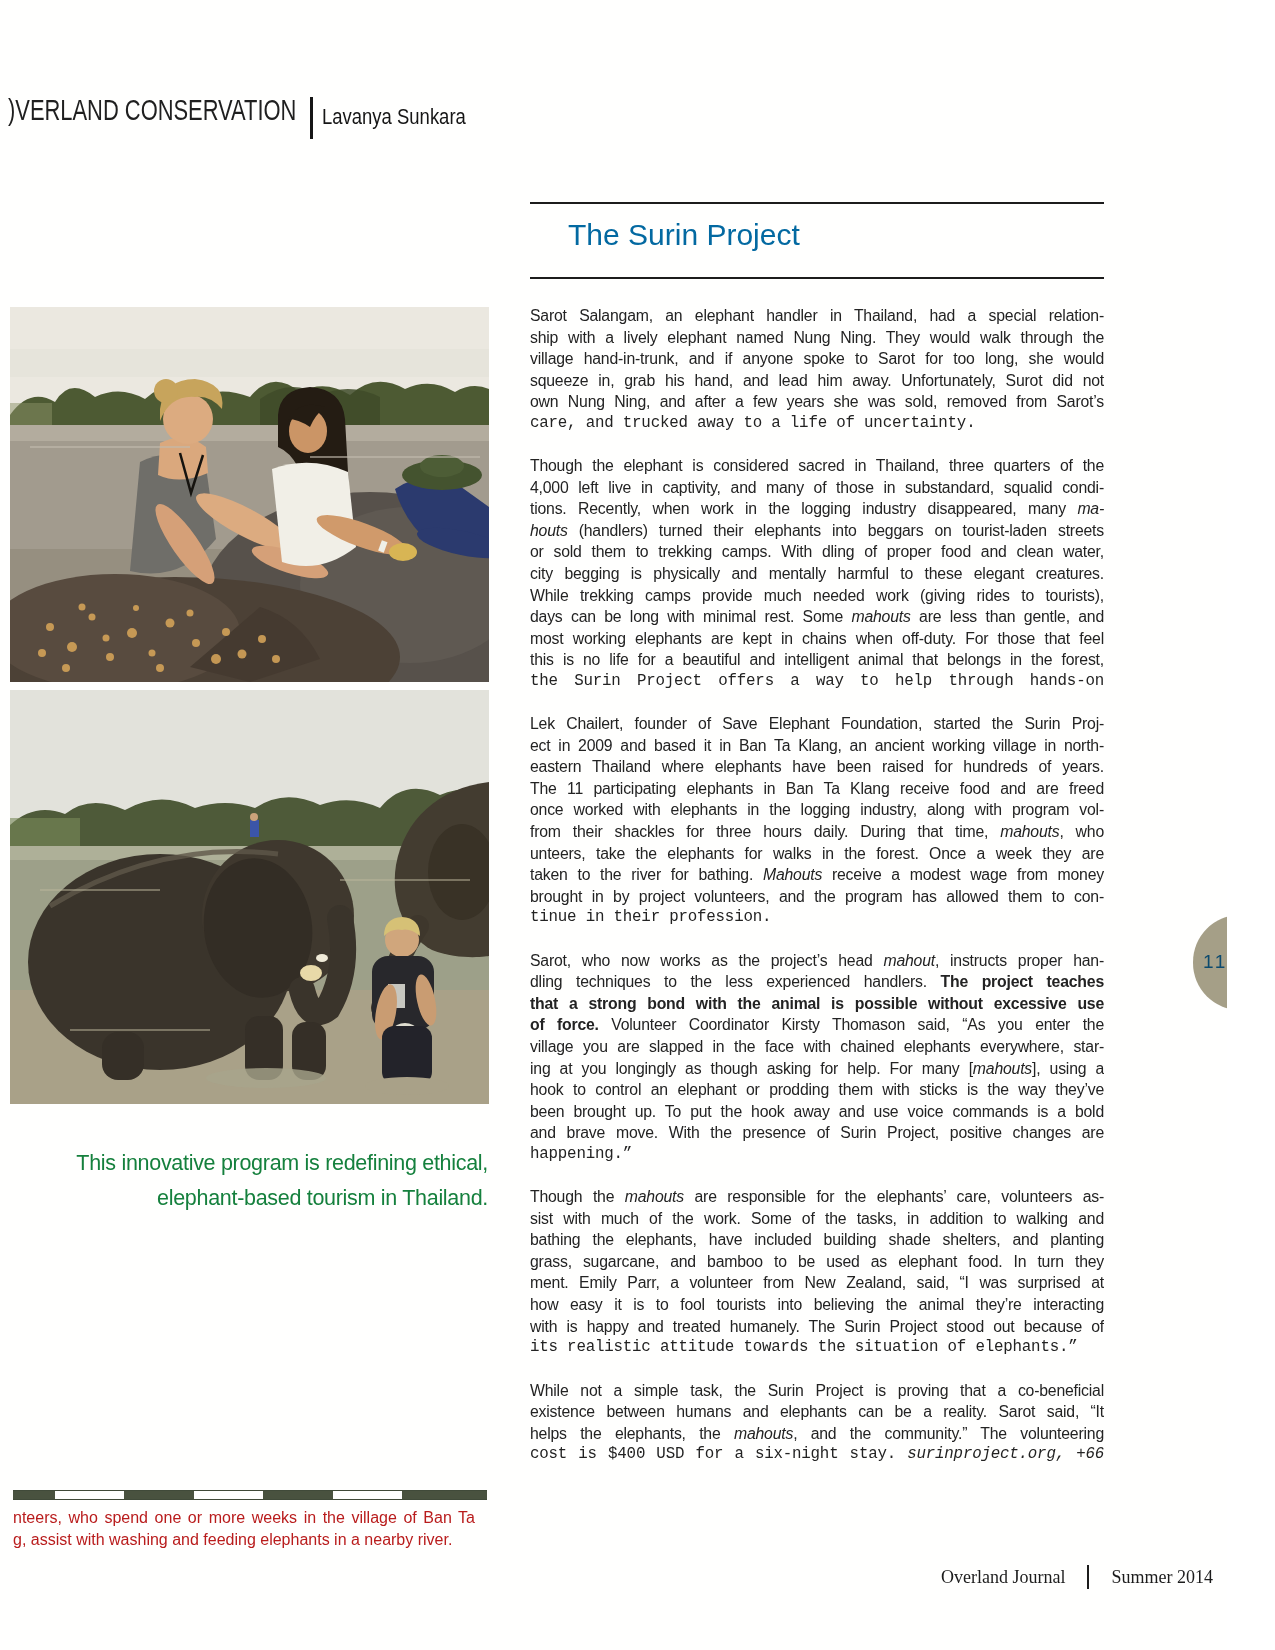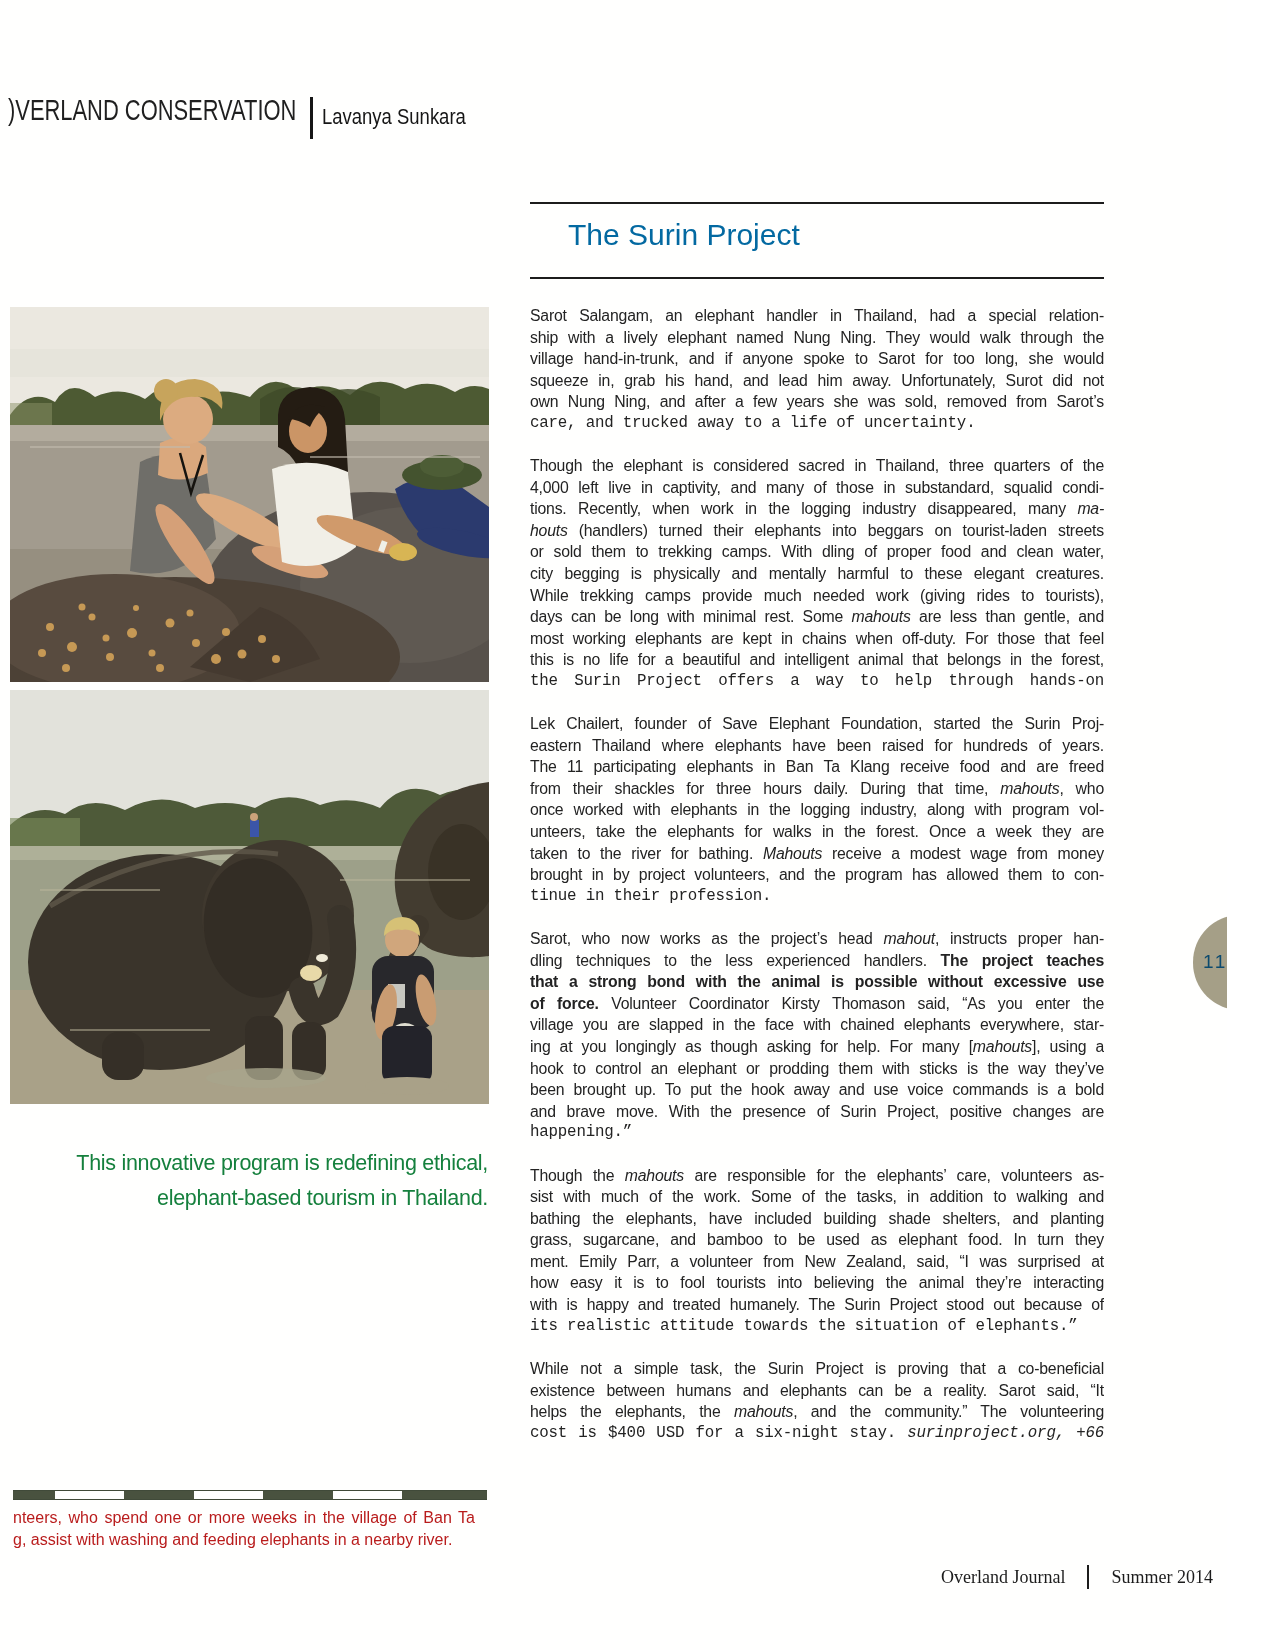--- a/index.html
+++ b/index.html
@@ -90,24 +90,25 @@
         <div class="tline">or sold them to trekking camps. With dling of proper food and clean water,</div>
         <div class="tline">city begging is physically and mentally harmful to these elegant creatures.</div>
         <div class="tline">While trekking camps provide much needed work (giving rides to tourists),</div>
         <div class="tline">days can be long with minimal rest. Some <i>mahouts</i> are less than gentle, and</div>
         <div class="tline">most working elephants are kept in chains when off-duty. For those that feel</div>
         <div class="tline">this is no life for a beautiful and intelligent animal that belongs in the forest,</div>
         <div class="tline tline-last">the Surin Project offers a way to help through hands-on volunteering.</div>
       </div>
       <div class="para">
         <div class="tline">Lek Chailert, founder of Save Elephant Foundation, started the Surin Proj-</div>
+        <div class="tline">ect in 2009 and based it in Ban Ta Klang, an ancient working village in north-</div>
         <div class="tline">eastern Thailand where elephants have been raised for hundreds of years.</div>
         <div class="tline">The 11 participating elephants in Ban Ta Klang receive food and are freed</div>
+        <div class="tline">once worked with elephants in the logging industry, along with program vol-</div>
         <div class="tline">from their shackles for three hours daily. During that time, <i>mahouts</i>, who</div>
-        <div class="tline">once worked with elephants in the logging industry, along with program vol-</div>
         <div class="tline">unteers, take the elephants for walks in the forest. Once a week they are</div>
         <div class="tline">taken to the river for bathing. <i>Mahouts</i> receive a modest wage from money</div>
         <div class="tline">brought in by project volunteers, and the program has allowed them to con-</div>
         <div class="tline tline-last">tinue in their profession.</div>
       </div>
       <div class="para">
         <div class="tline">Sarot, who now works as the project’s head <i>mahout</i>, instructs proper han-</div>
         <div class="tline">dling techniques to the less experienced handlers. <b>The project teaches</b></div>
         <div class="tline"><b>that a strong bond with the animal is possible without excessive use</b></div>
         <div class="tline"><b>of force.</b> Volunteer Coordinator Kirsty Thomason said, “As you enter the</div>

